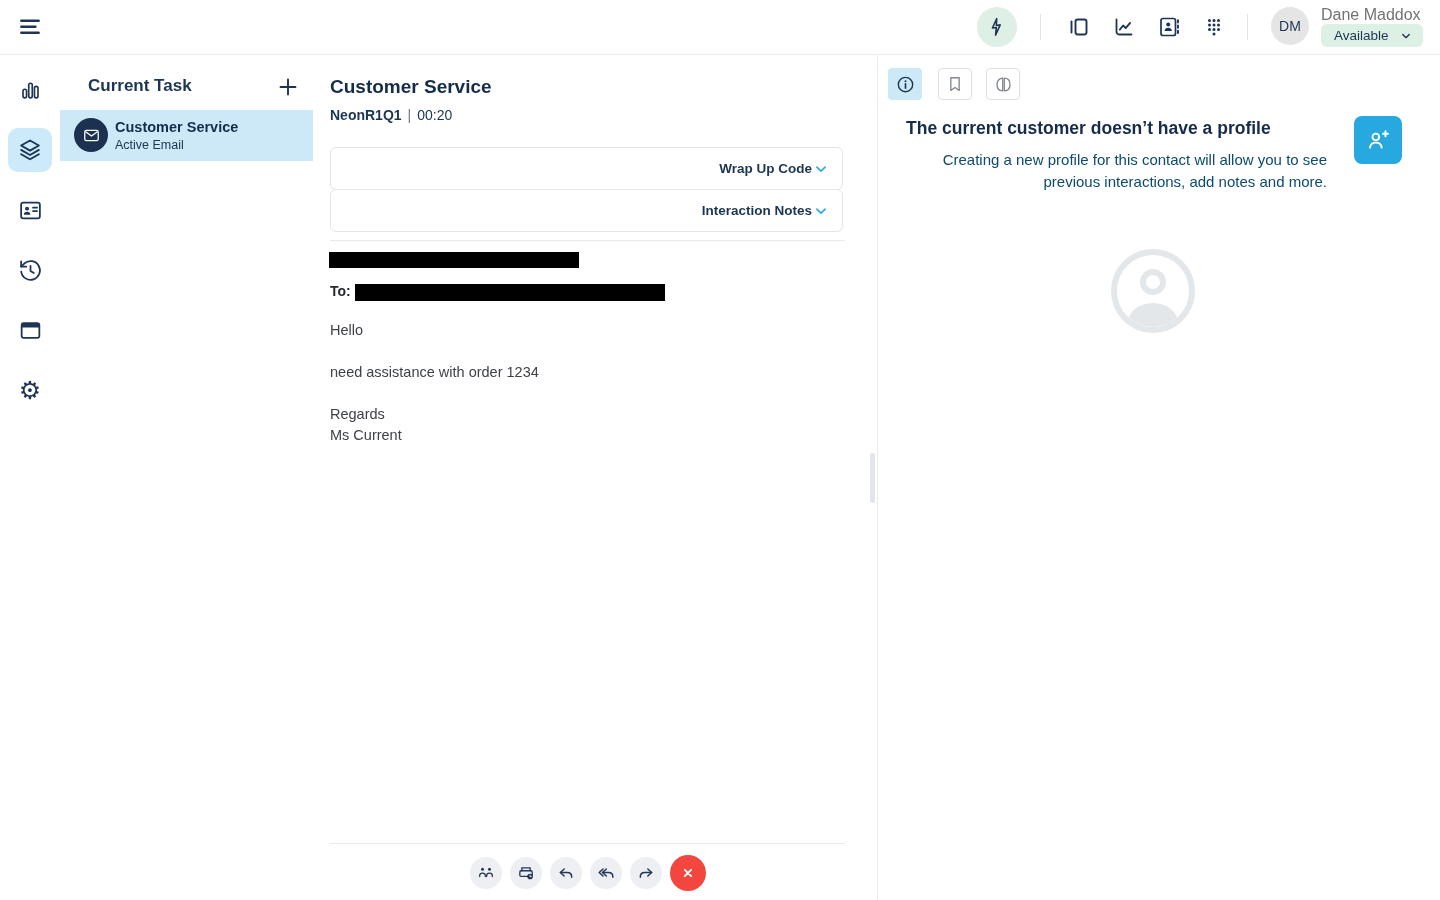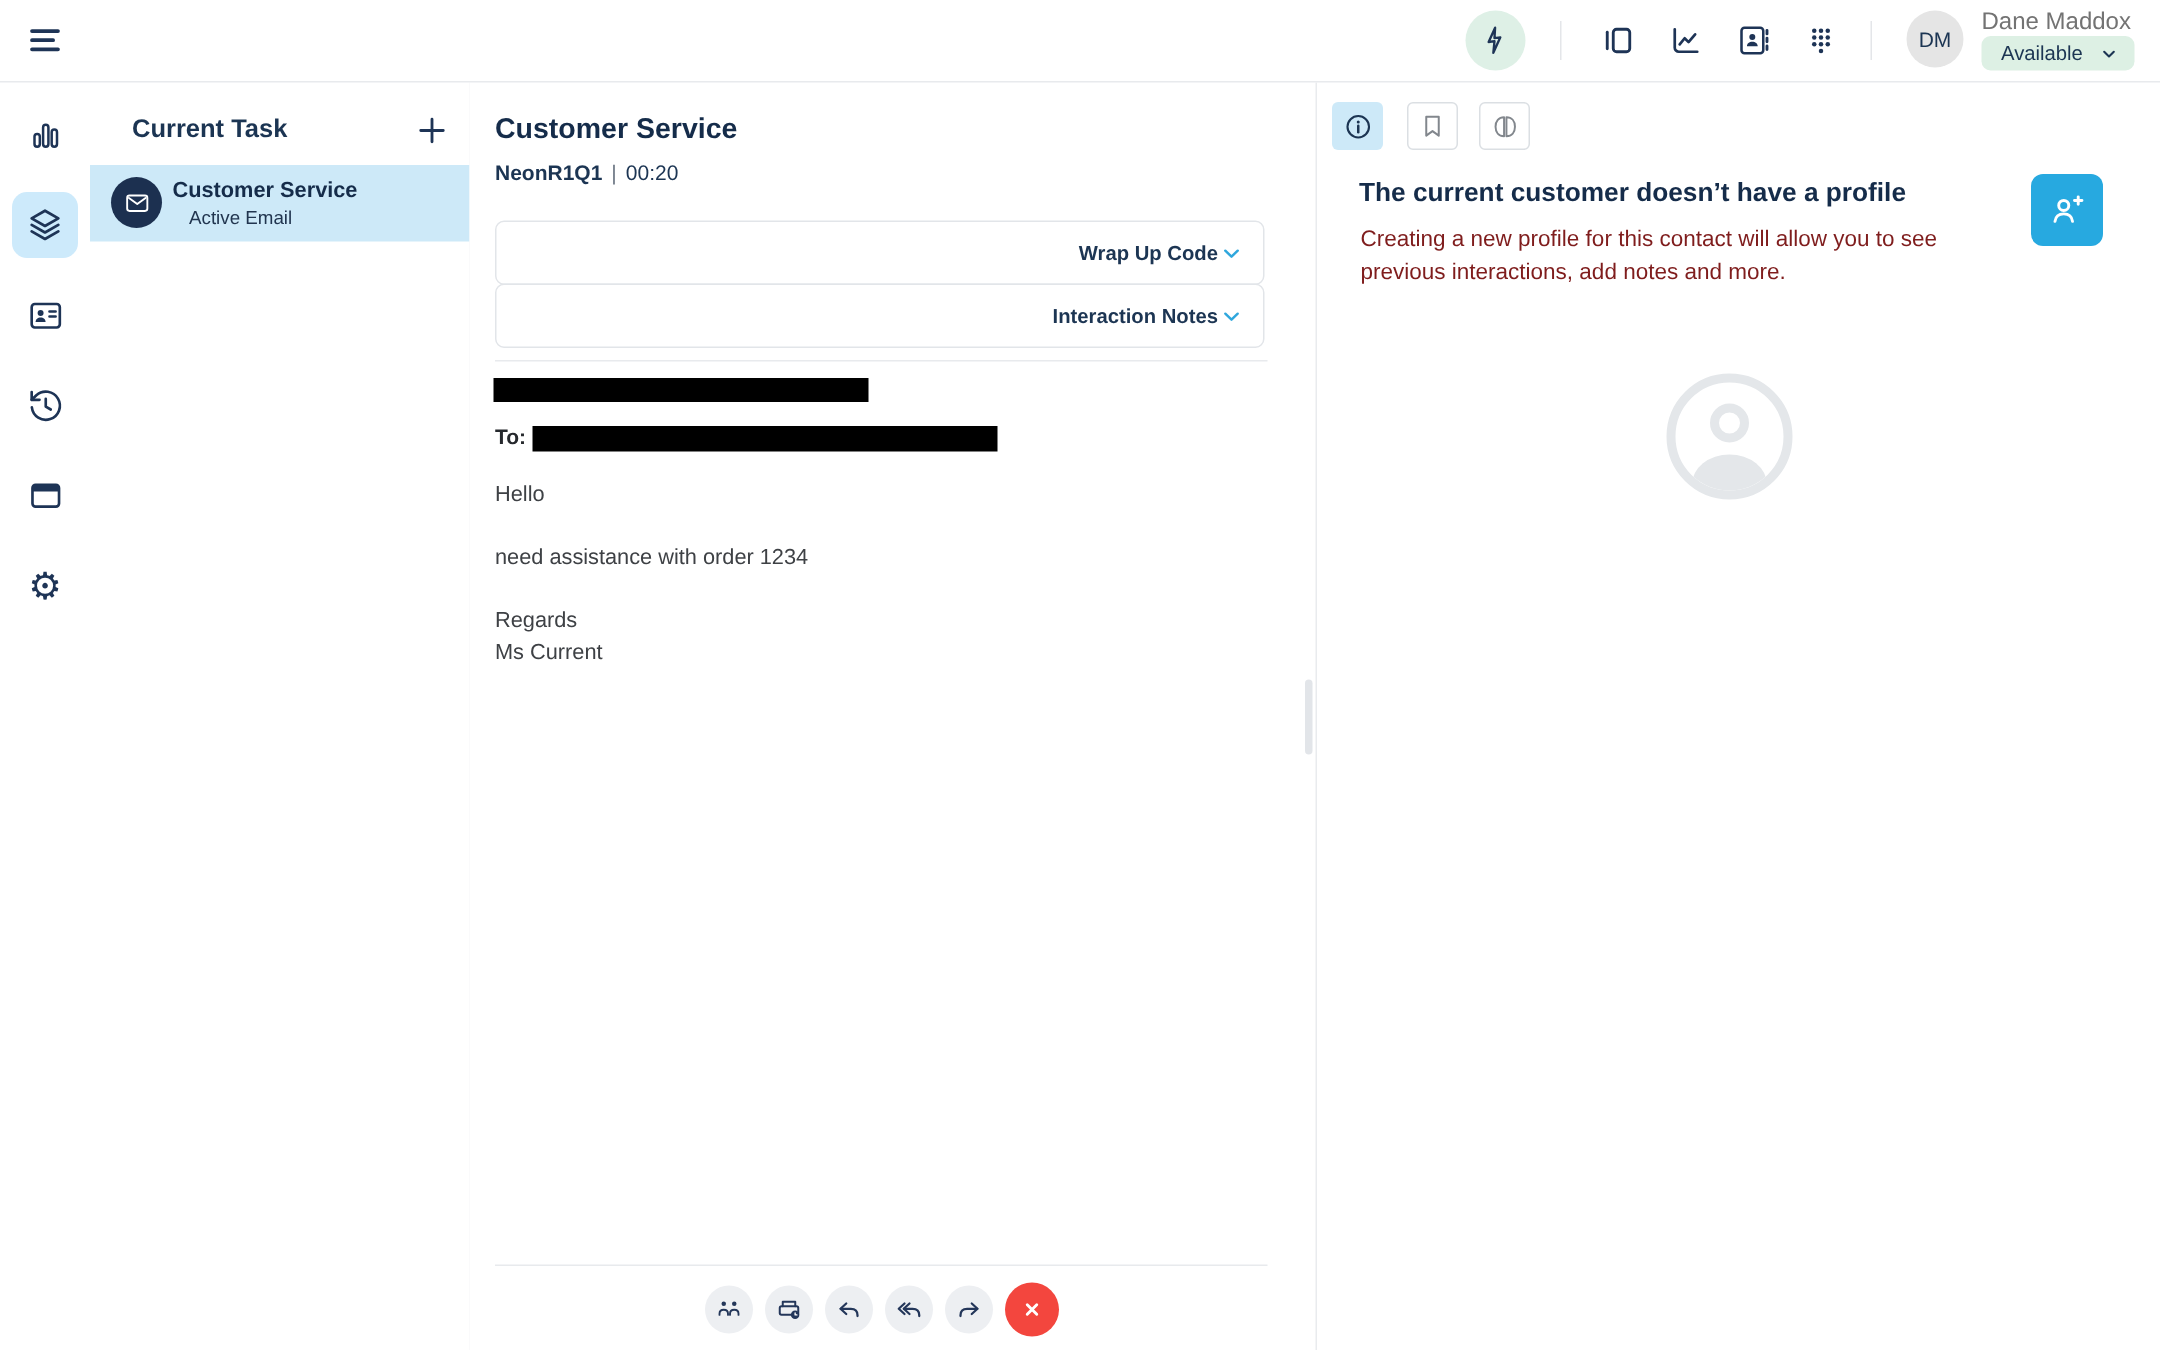--- a/index.html
+++ b/index.html
@@ -36,21 +36,21 @@
 
   
   .task-panel{position:absolute;left:60px;top:54px;width:253px;height:846px;border-right:1px solid #e9ebee;background:#fff;}
   .task-title{position:absolute;left:28px;top:22px;font-size:17px;font-weight:bold;color:#1c3553;}
   .add-task{position:absolute;left:213px;top:18px;width:30px;height:30px;border:none;background:none;
             display:flex;align-items:center;justify-content:center;color:#1e3456;cursor:pointer;}
   .task-item{position:absolute;left:0;top:56px;width:253px;height:51px;background:#cde9f8;cursor:pointer;}
   .task-avatar{position:absolute;left:14px;top:8px;width:34px;height:34px;border-radius:50%;
                background:#1c3050;display:flex;align-items:center;justify-content:center;color:#fff;}
   .task-name{position:absolute;left:55px;top:9px;font-size:14.5px;font-weight:bold;color:#152c4a;}
-  .task-sub{position:absolute;left:55px;top:28px;font-size:12.5px;color:#21354f;margin-left:11px;}
+  .task-sub{position:absolute;left:55px;top:28px;font-size:12.5px;color:#21354f;}
 
   
   .main{position:absolute;left:313px;top:54px;width:564px;height:846px;border-right:1px solid #e9ebee;background:#fff;}
   .int-title{position:absolute;left:17px;top:22px;font-size:19px;font-weight:bold;color:#152c4a;}
   .int-sub{position:absolute;left:17px;top:53px;font-size:14px;color:#1c3553;}
   .int-sub .q{font-weight:bold;}
   .int-sub .sep{color:#6c7684;padding:0 6px;font-weight:300;}
   .acc{position:absolute;left:17px;width:513px;height:43px;border:1px solid #e2e5e9;border-radius:6px;
        background:#fff;display:flex;align-items:center;justify-content:flex-end;padding:0 12px;
        box-sizing:border-box;cursor:pointer;font-family:inherit;}
@@ -68,21 +68,21 @@
             display:flex;align-items:center;justify-content:center;color:#24375a;cursor:pointer;}
   .end-btn{position:absolute;top:801px;left:357px;width:36px;height:36px;border-radius:50%;background:#f3463e;
            border:none;display:flex;align-items:center;justify-content:center;cursor:pointer;}
 
   
   .right{position:absolute;left:878px;top:54px;width:562px;height:846px;background:#fff;margin-top:12px;}
   .ptab{position:absolute;top:2px;width:34px;height:32px;border-radius:4px;background:#fff;
         border:1px solid #dbdfe3;display:flex;align-items:center;justify-content:center;color:#82878d;cursor:pointer;}
   .ptab.active{background:#cde9f8;border:none;color:#1c3553;}
   .pp-head{position:absolute;left:28px;top:52px;font-size:17.5px;font-weight:bold;color:#152c4a;}
-  .pp-desc{position:absolute;left:29px;top:83px;width:420px;font-size:15px;line-height:21.5px;color:#7f1d1d;}
+  .pp-desc{position:absolute;left:29px;top:83px;width:420px;font-size:15px;line-height:21.5px;color:#0c4a6e;text-align:right;}
   .add-contact{position:absolute;left:476px;top:50px;width:48px;height:48px;border-radius:8px;border:none;
                background:#27a9e0;display:flex;align-items:center;justify-content:center;color:#fff;cursor:pointer;}
   .ph-wrap{position:absolute;left:233px;top:183px;width:84px;height:84px;border:6px solid #e4e7ea;
            border-radius:50%;box-sizing:border-box;overflow:hidden;}
   .ph-head{position:absolute;left:23px;top:14px;width:26px;height:26px;border:6px solid #e4e7ea;
            border-radius:50%;box-sizing:border-box;}
   .ph-body{position:absolute;left:11px;top:48px;width:50px;height:40px;border-radius:50% 50% 0 0;background:#e4e7ea;}
 </style>
 </head>
 <body>

